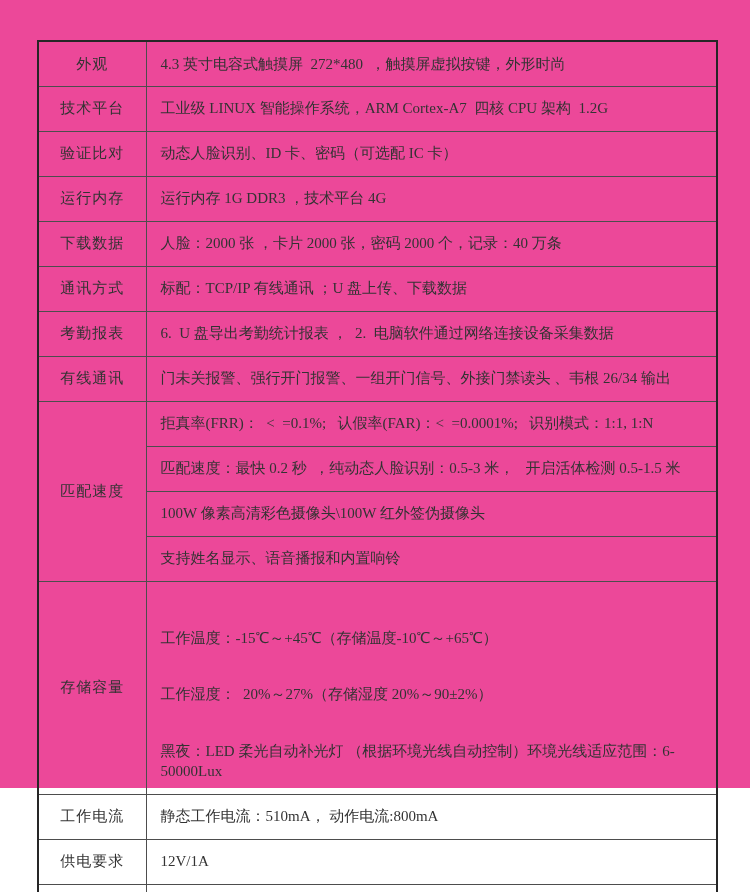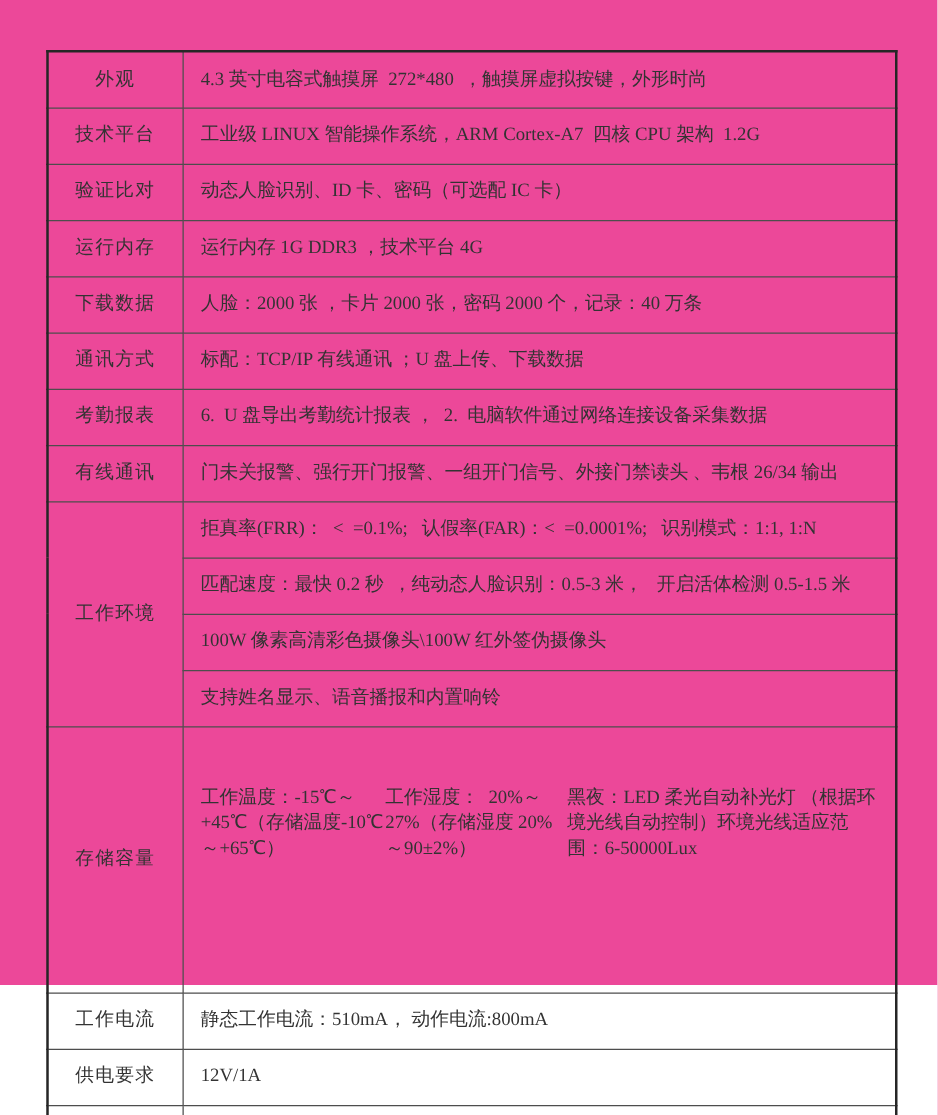--- a/index.html
+++ b/index.html
@@ -47,23 +47,24 @@
     text-align: left;
     padding: 2px 10px 2px 14px;
     white-space: pre-wrap;
     font-family: Liberation Serif, serif;
   }
   td.env-cell {
     padding: 6px 10px 6px 14px;
   }
   .env-lines {
     display: flex;
-    flex-direction: row;
-    justify-content: center;
+    flex-direction: column;
+    justify-content: flex-start;
     height: 119px;
+    gap: 36px;
   }
   .env-line { white-space: pre-wrap; }
 </style>
 </head>
 <body>
 
 <div class="page">
   <table class="spec-table">
     <colgroup>
       <col class="c-label">
@@ -96,21 +97,21 @@
       </tr>
       <tr>
         <td class="label-cell">考勤报表</td>
         <td class="value-cell">6.  U 盘导出考勤统计报表 ，  2.  电脑软件通过网络连接设备采集数据</td>
       </tr>
       <tr>
         <td class="label-cell">有线通讯</td>
         <td class="value-cell">门未关报警、强行开门报警、一组开门信号、外接门禁读头 、韦根 26/34 输出</td>
       </tr>
       <tr>
-        <td class="label-cell" rowspan="4">工作环境</td>
+        <td class="label-cell" rowspan="4">匹配速度</td>
         <td class="value-cell">拒真率(FRR)：  &lt;  =0.1%;   认假率(FAR)：&lt;  =0.0001%;   识别模式：1:1, 1:N</td>
       </tr>
       <tr>
         <td class="value-cell">匹配速度：最快 0.2 秒  ，纯动态人脸识别：0.5-3 米，   开启活体检测 0.5-1.5 米</td>
       </tr>
       <tr>
         <td class="value-cell">100W 像素高清彩色摄像头\100W 红外签伪摄像头</td>
       </tr>
       <tr>
         <td class="value-cell">支持姓名显示、语音播报和内置响铃</td>

